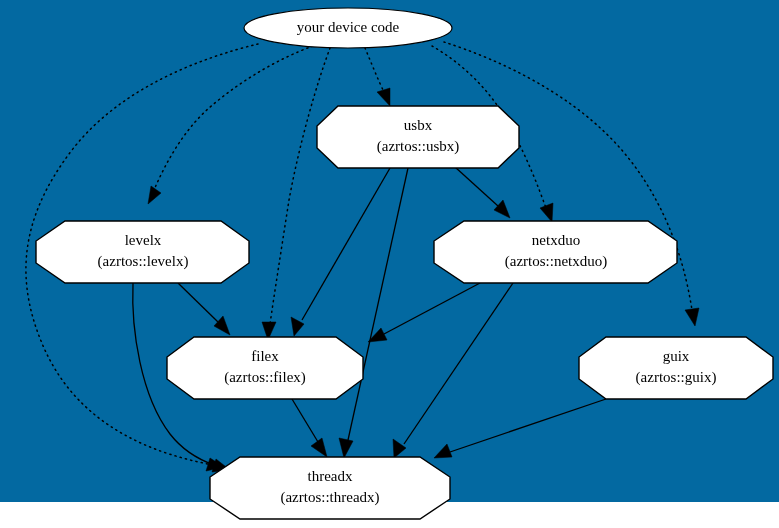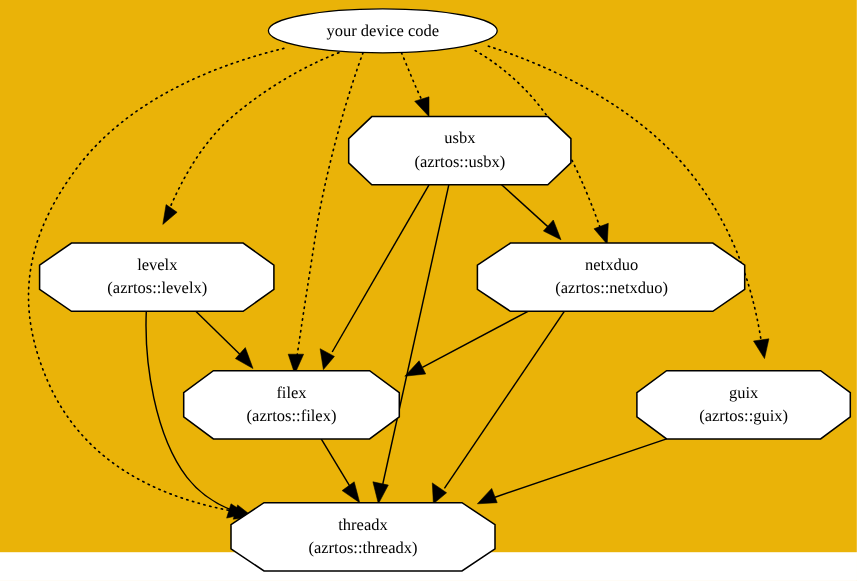--- a/index.html
+++ b/index.html
@@ -10,21 +10,21 @@
   body {
     width: 779px;
     height: 528px;
     overflow: hidden;
     font-family: "Liberation Serif", "DejaVu Serif", serif;
   }
   #canvas {
     position: relative;
     width: 779px;
     height: 502px;
-    background: #eab308;
+    background: #0369a1;
   }
   svg#graph {
     position: absolute;
     top: 0;
     left: 0;
     width: 779px;
     height: 528px;
     display: block;
   }
   .node-shape {

